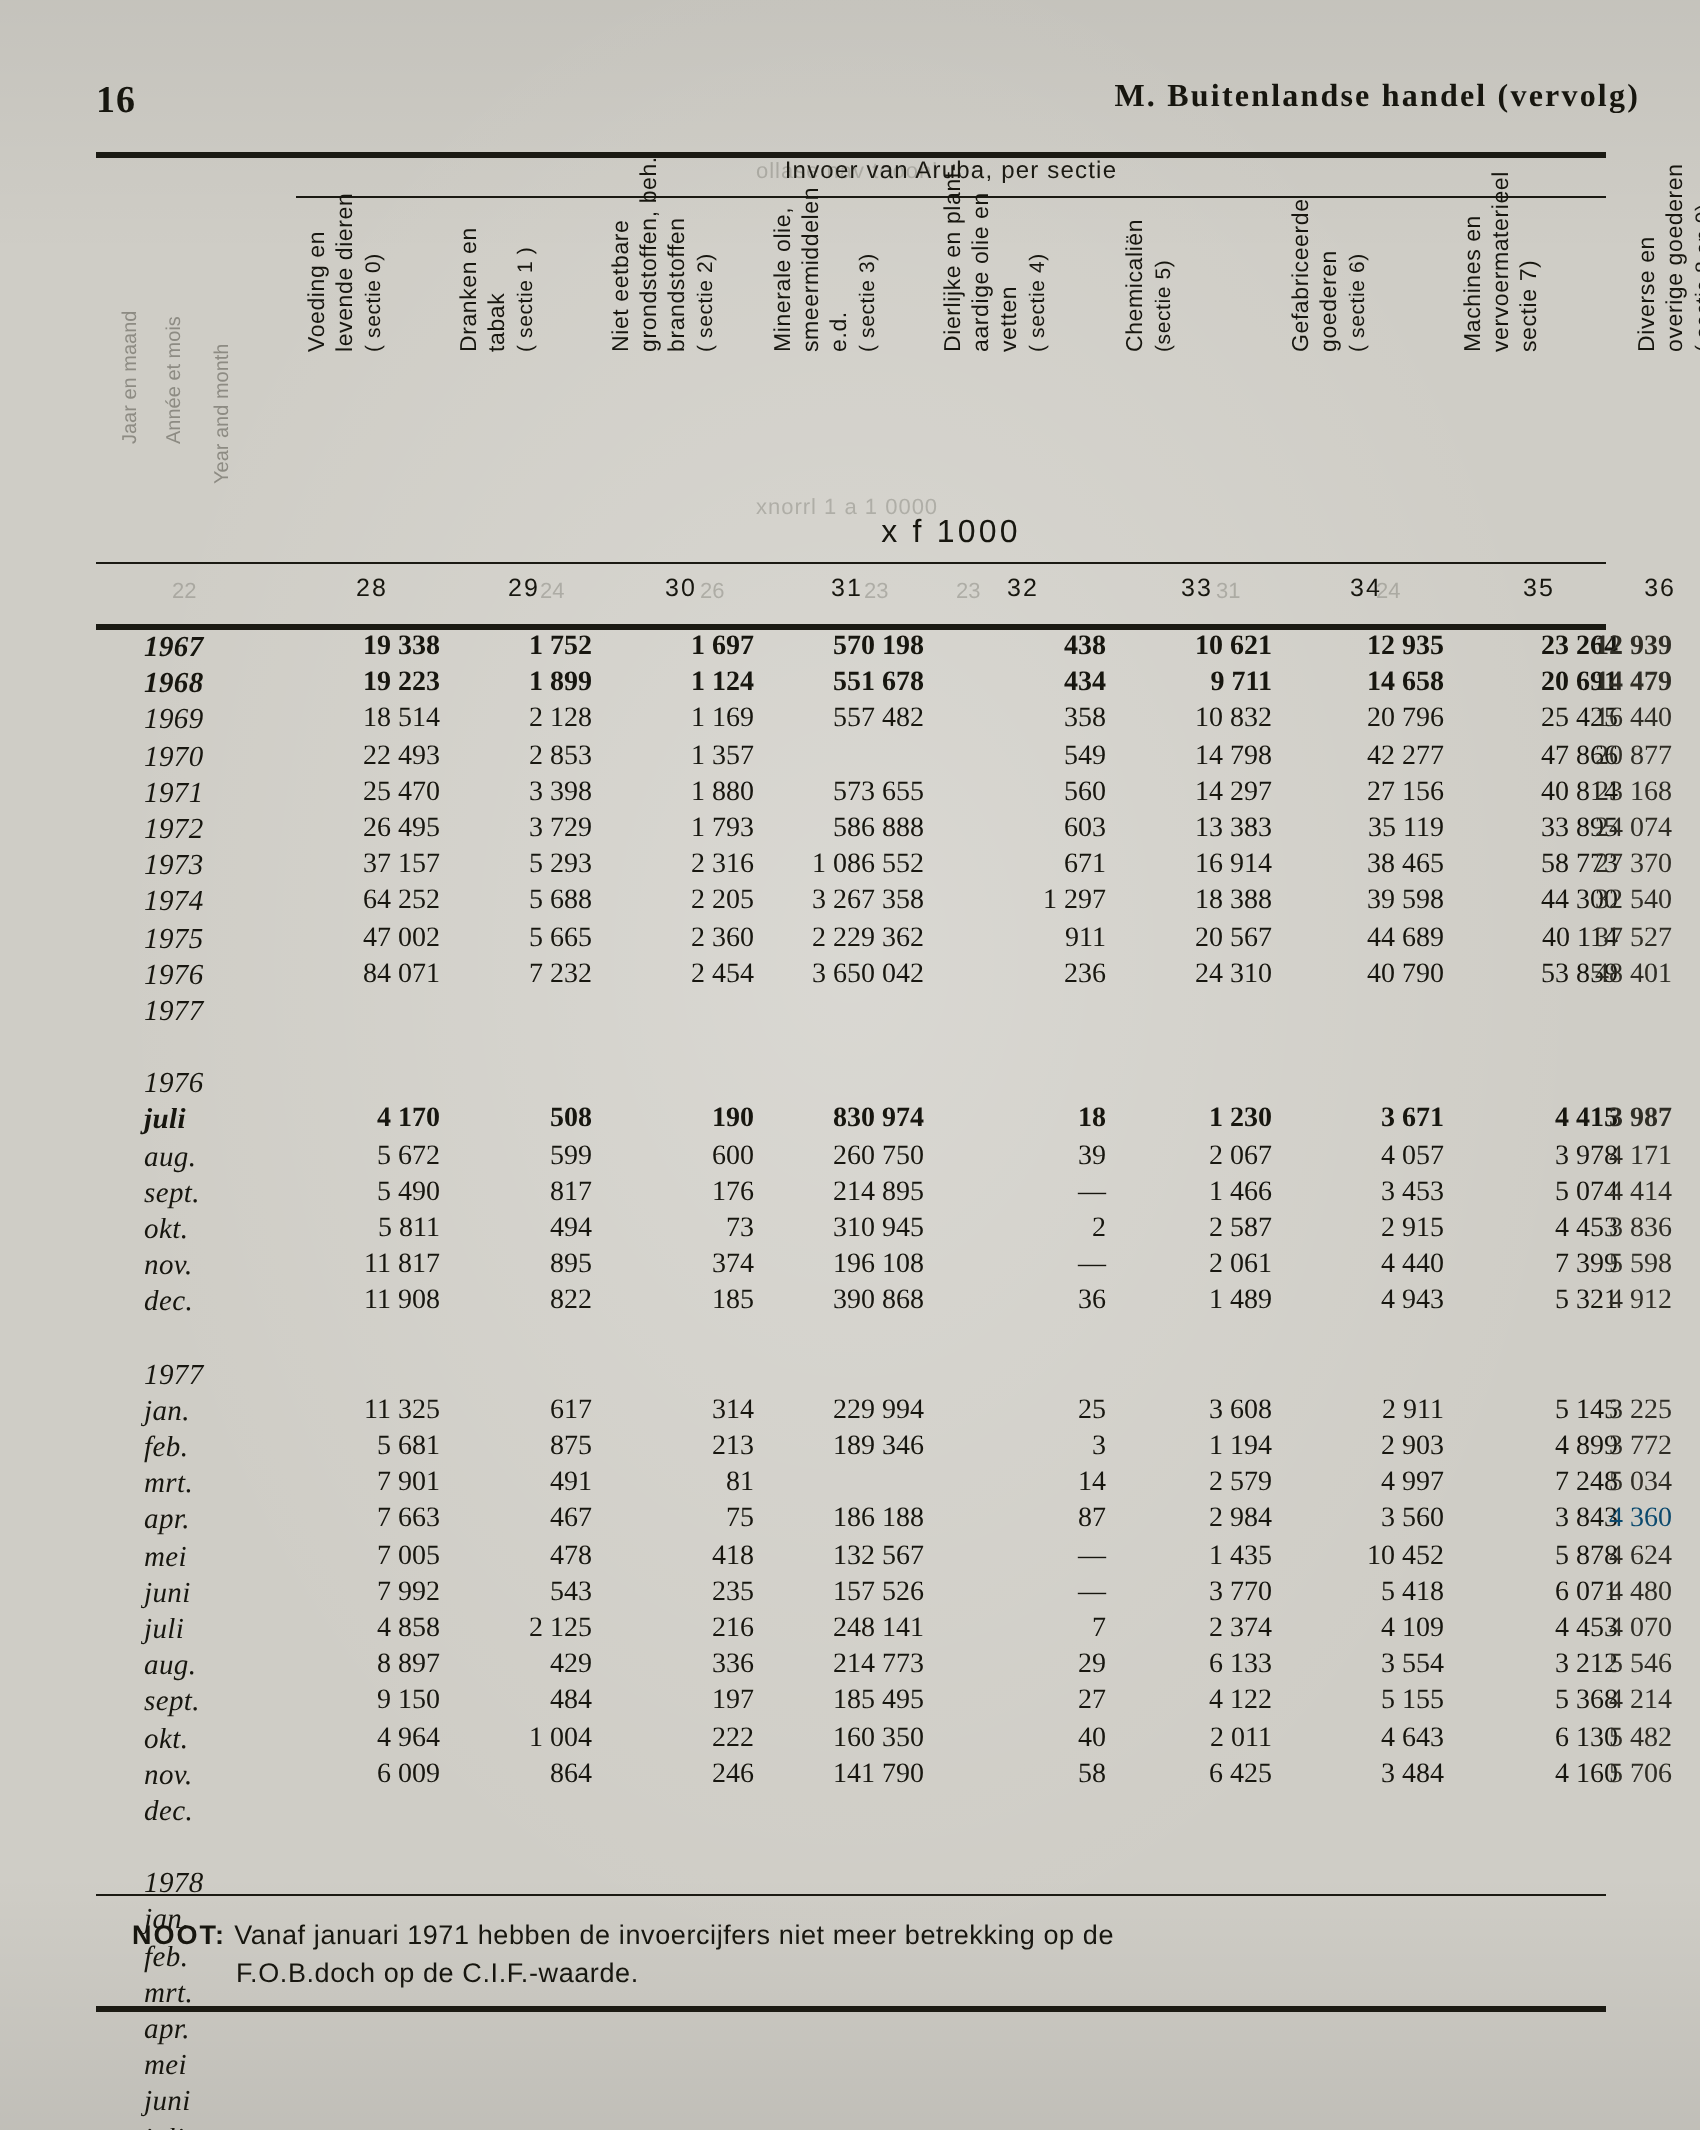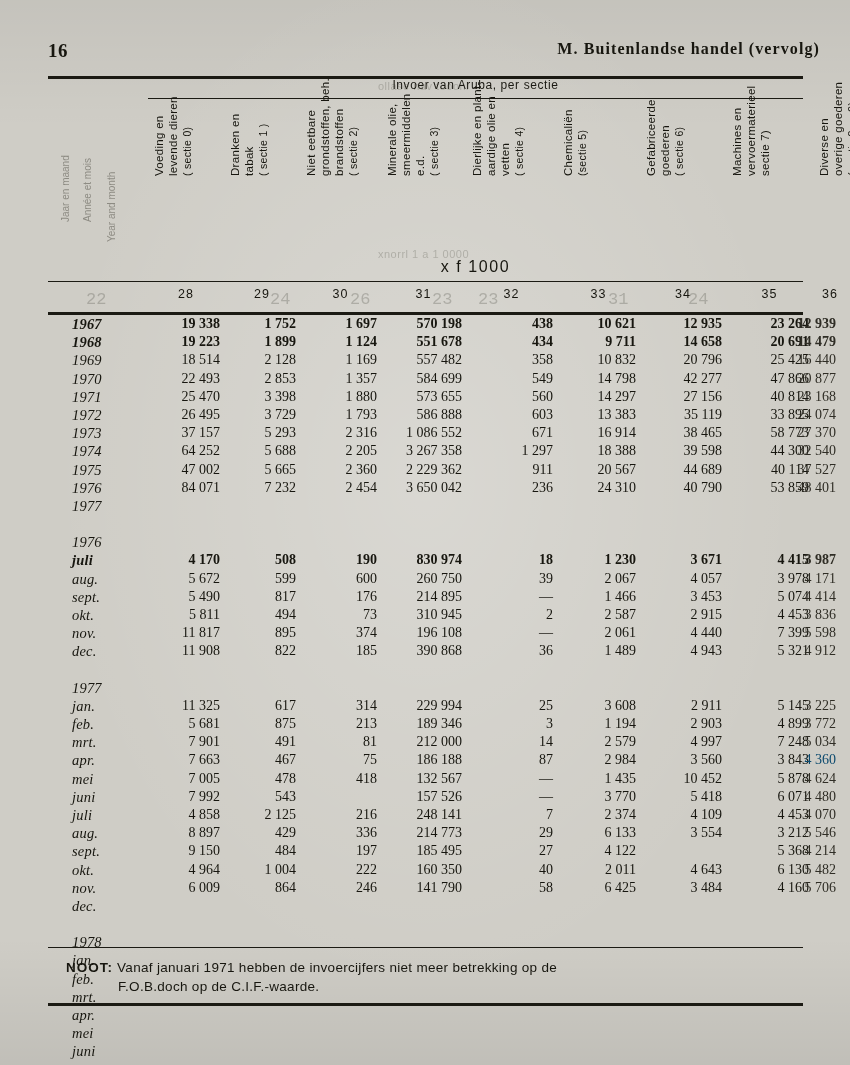--- a/index.html
+++ b/index.html
@@ -157,22 +157,22 @@
     color: rgba(90,88,80,0.30);
     font-family: "Liberation Sans", sans-serif;
     font-size: 11px;
     letter-spacing: 0.5px;
     pointer-events: none;
     white-space: nowrap;
   }
   .ghostnum {
     position: absolute;
     color: rgba(95,93,84,0.33);
-    font-family: Liberation Mono, monospace;
-    font-size: 17px;
+    font-family: Liberation Sans, sans-serif;
+    font-size: 11px;
     pointer-events: none;
     white-space: nowrap;
   }
 
   
   .dataarea {
     position: absolute;
     left: 0; right: 0;
     top: 240px;
     bottom: 3px;
@@ -334,21 +334,20 @@
             <div class="cell" style="left: 0px; width: 588px;">10 832</div>
             <div class="cell" style="left: 0px; width: 674px;">20 796</div>
             <div class="cell" style="left: 0px; width: 761px;">25 425</div>
             <div class="cell" style="left: 0px; width: 788px; color: rgb(47, 45, 37);">16 440</div>
           </div>
           <div class="row" style="top: 54.6px;">
             <div class="stub">1970</div>
             <div class="cell" style="left: 0px; width: 172px;">22 493</div>
             <div class="cell" style="left: 0px; width: 248px;">2 853</div>
             <div class="cell" style="left: 0px; width: 329px;">1 357</div>
-            <div class="cell" style="left: 0px; width: 414px;">584 699</div>
             <div class="cell" style="left: 0px; width: 505px;">549</div>
             <div class="cell" style="left: 0px; width: 588px;">14 798</div>
             <div class="cell" style="left: 0px; width: 674px;">42 277</div>
             <div class="cell" style="left: 0px; width: 761px;">47 866</div>
             <div class="cell" style="left: 0px; width: 788px; color: rgb(47, 45, 37);">20 877</div>
           </div>
           <div class="row" style="top: 72.8px;">
             <div class="stub">1971</div>
             <div class="cell" style="left: 0px; width: 172px;">25 470</div>
             <div class="cell" style="left: 0px; width: 248px;">3 398</div>
@@ -523,21 +522,20 @@
             <div class="cell" style="left: 0px; width: 588px;">1 194</div>
             <div class="cell" style="left: 0px; width: 674px;">2 903</div>
             <div class="cell" style="left: 0px; width: 761px;">4 899</div>
             <div class="cell" style="left: 0px; width: 788px; color: rgb(47, 45, 37);">3 772</div>
           </div>
           <div class="row" style="top: 418.2px;">
             <div class="stub">mrt.</div>
             <div class="cell" style="left: 0px; width: 172px;">7 901</div>
             <div class="cell" style="left: 0px; width: 248px;">491</div>
             <div class="cell" style="left: 0px; width: 329px;">81</div>
-            <div class="cell" style="left: 0px; width: 414px;">212 000</div>
             <div class="cell" style="left: 0px; width: 505px;">14</div>
             <div class="cell" style="left: 0px; width: 588px;">2 579</div>
             <div class="cell" style="left: 0px; width: 674px;">4 997</div>
             <div class="cell" style="left: 0px; width: 761px;">7 248</div>
             <div class="cell" style="left: 0px; width: 788px; color: rgb(47, 45, 37);">5 034</div>
           </div>
           <div class="row" style="top: 436.4px;">
             <div class="stub">apr.</div>
             <div class="cell" style="left: 0px; width: 172px;">7 663</div>
             <div class="cell" style="left: 0px; width: 248px;">467</div>
@@ -558,20 +556,21 @@
             <div class="cell" style="left: 0px; width: 505px;">—</div>
             <div class="cell" style="left: 0px; width: 588px;">1 435</div>
             <div class="cell" style="left: 0px; width: 674px;">10 452</div>
             <div class="cell" style="left: 0px; width: 761px;">5 878</div>
             <div class="cell" style="left: 0px; width: 788px; color: rgb(47, 45, 37);">4 624</div>
           </div>
           <div class="row" style="top: 472.8px;">
             <div class="stub">juni</div>
             <div class="cell" style="left: 0px; width: 172px;">7 992</div>
             <div class="cell" style="left: 0px; width: 248px;">543</div>
+            <div class="cell" style="left: 0px; width: 329px;">235</div>
             <div class="cell" style="left: 0px; width: 414px;">157 526</div>
             <div class="cell" style="left: 0px; width: 505px;">—</div>
             <div class="cell" style="left: 0px; width: 588px;">3 770</div>
             <div class="cell" style="left: 0px; width: 674px;">5 418</div>
             <div class="cell" style="left: 0px; width: 761px;">6 071</div>
             <div class="cell" style="left: 0px; width: 788px; color: rgb(47, 45, 37);">4 480</div>
           </div>
           <div class="row" style="top: 491px;">
             <div class="stub">juli</div>
             <div class="cell" style="left: 0px; width: 172px;">4 858</div>
@@ -597,20 +596,21 @@
             <div class="cell" style="left: 0px; width: 788px; color: rgb(47, 45, 37);">5 546</div>
           </div>
           <div class="row" style="top: 527.4px;">
             <div class="stub">sept.</div>
             <div class="cell" style="left: 0px; width: 172px;">9 150</div>
             <div class="cell" style="left: 0px; width: 248px;">484</div>
             <div class="cell" style="left: 0px; width: 329px;">197</div>
             <div class="cell" style="left: 0px; width: 414px;">185 495</div>
             <div class="cell" style="left: 0px; width: 505px;">27</div>
             <div class="cell" style="left: 0px; width: 588px;">4 122</div>
+            <div class="cell" style="left: 0px; width: 674px;">5 155</div>
             <div class="cell" style="left: 0px; width: 761px;">5 368</div>
             <div class="cell" style="left: 0px; width: 788px; color: rgb(47, 45, 37);">4 214</div>
           </div>
           <div class="row" style="top: 545.6px;">
             <div class="stub">okt.</div>
             <div class="cell" style="left: 0px; width: 172px;">4 964</div>
             <div class="cell" style="left: 0px; width: 248px;">1 004</div>
             <div class="cell" style="left: 0px; width: 329px;">222</div>
             <div class="cell" style="left: 0px; width: 414px;">160 350</div>
             <div class="cell" style="left: 0px; width: 505px;">40</div>

